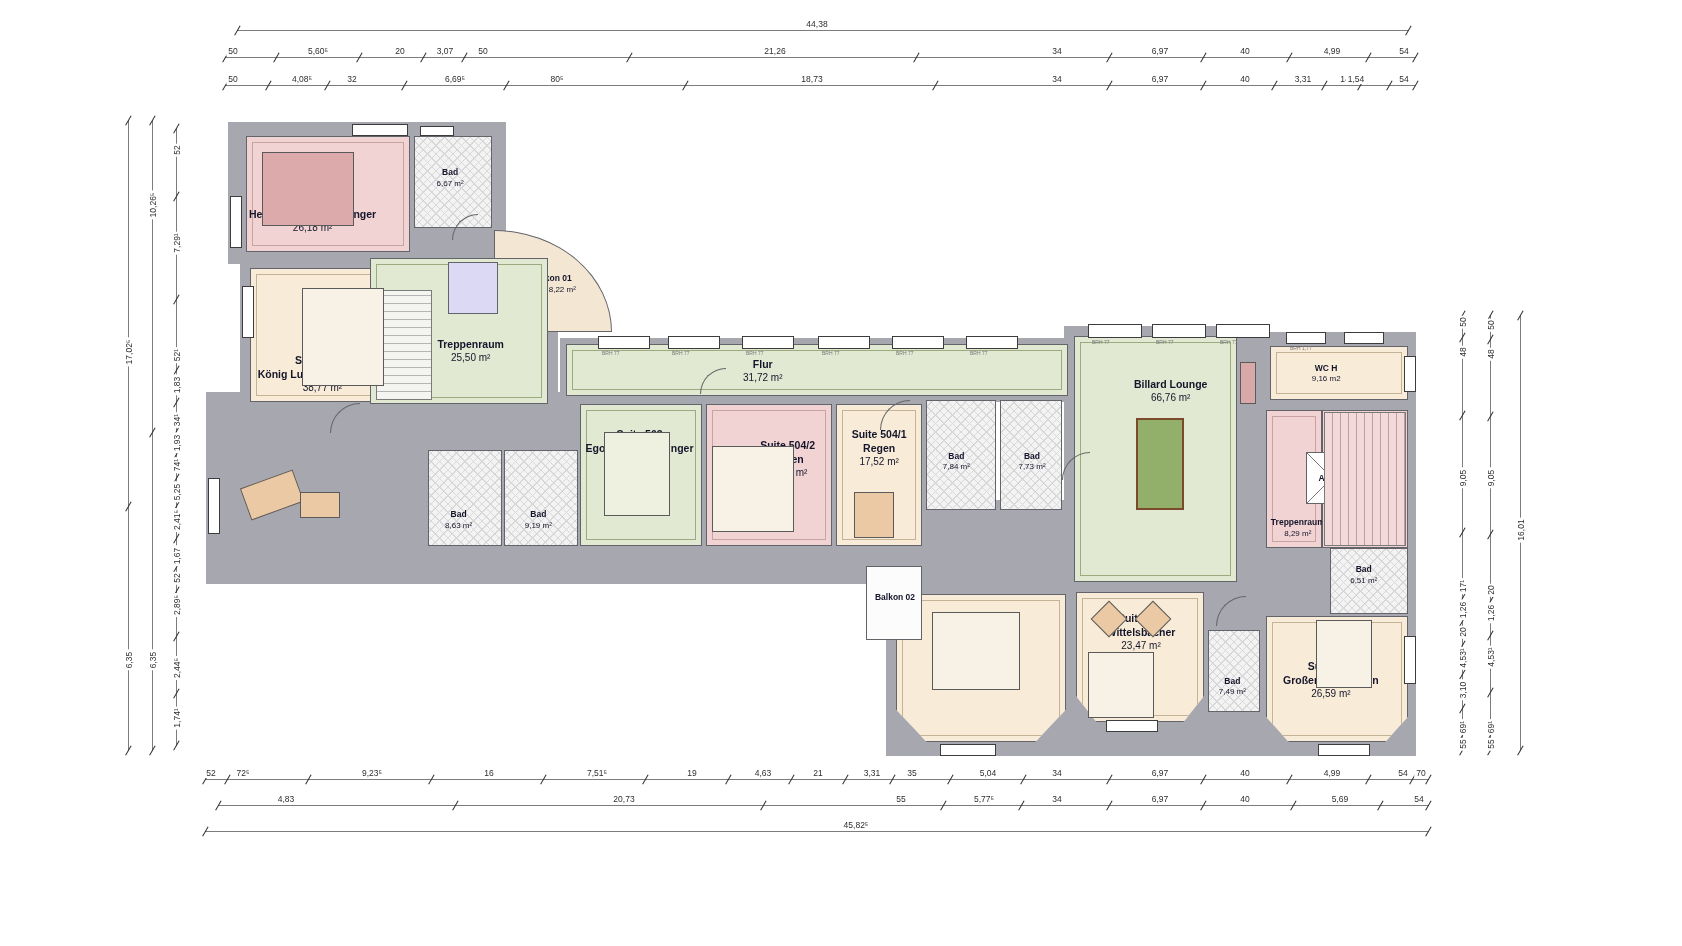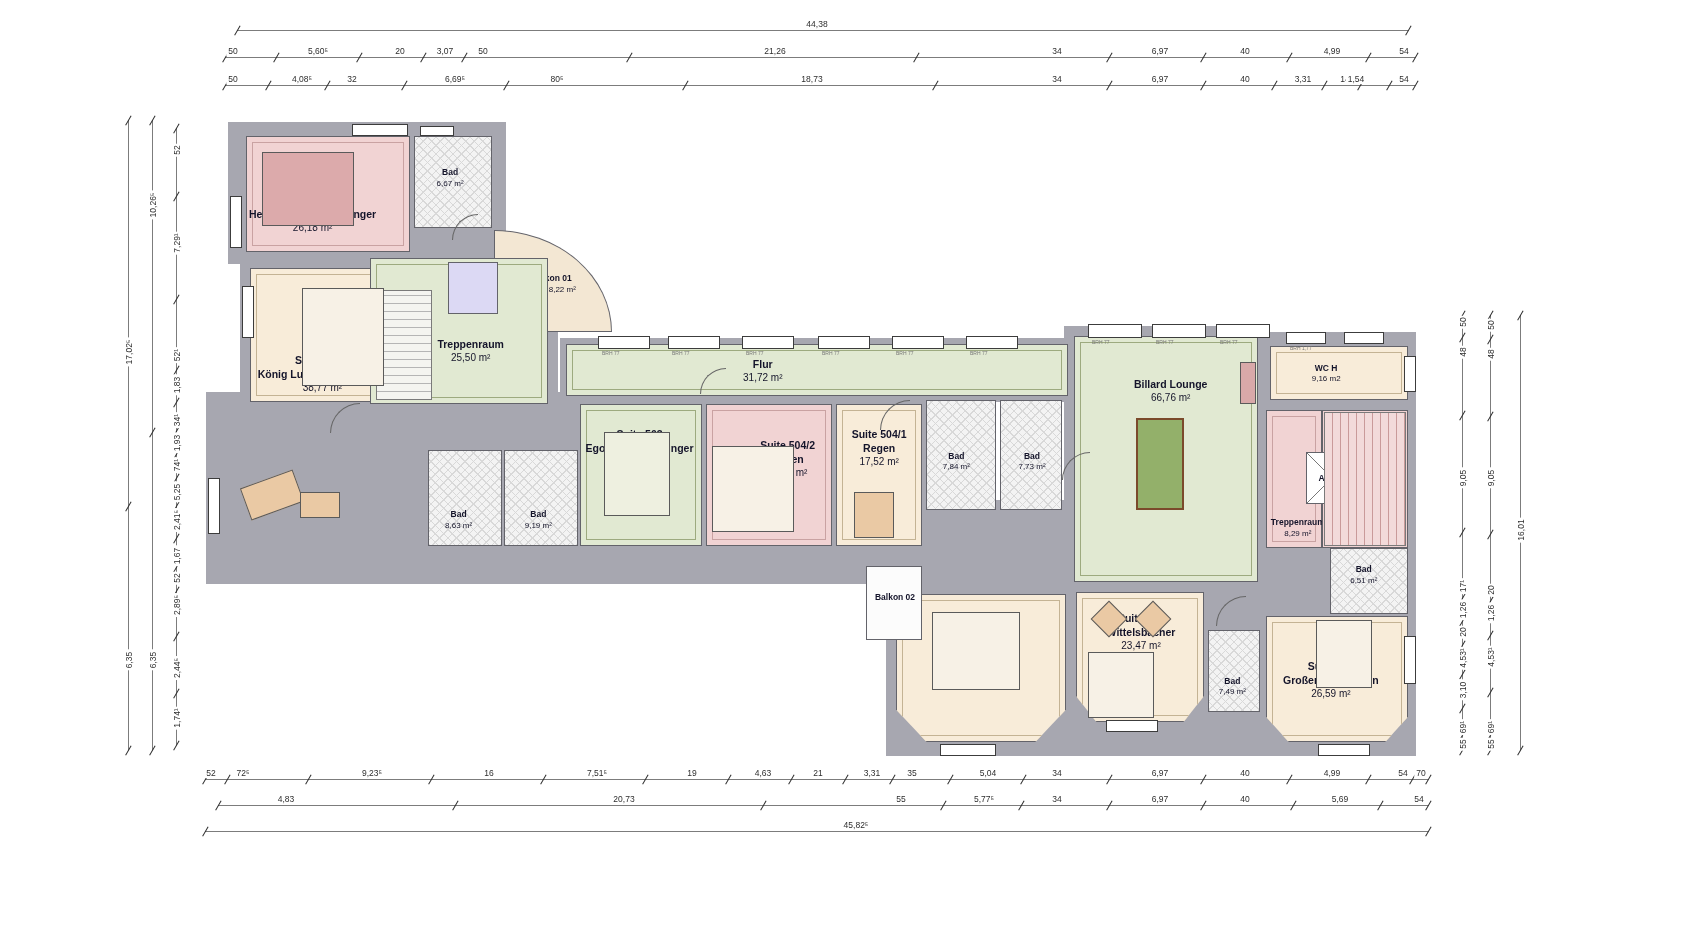--- a/index.html
+++ b/index.html
@@ -120,21 +120,21 @@
         <div class="rl-name">Bad</div>
         <div class="rl-area">7,84 m²</div>
       </div>
     </div>
     <div class="room bath" style="left: 1000px; top: 400px; width: 62px; height: 110px;">
       <div class="room-label sm" style="left: 31px; top: 60.5px;">
         <div class="rl-name">Bad</div>
         <div class="rl-area">7,73 m²</div>
       </div>
     </div>
-    <div class="room green" style="left: 1074px; top: 336px; width: 184px; height: 246px;">
+    <div class="room green" style="left: 1074px; top: 336px; width: 163px; height: 246px;">
       <div class="room-label" style="left: 95.68px; top: 54.12px;">
         <div class="rl-name">Billard Lounge</div>
         <div class="rl-area">66,76 m²</div>
       </div>
     </div>
     <div class="room cream" style="left: 1270px; top: 346px; width: 138px; height: 54px;">
       <div class="room-label sm" style="left: 55.2px; top: 27px;">
         <div class="rl-name">WC H</div>
         <div class="rl-area">9,16 m2</div>
       </div>

